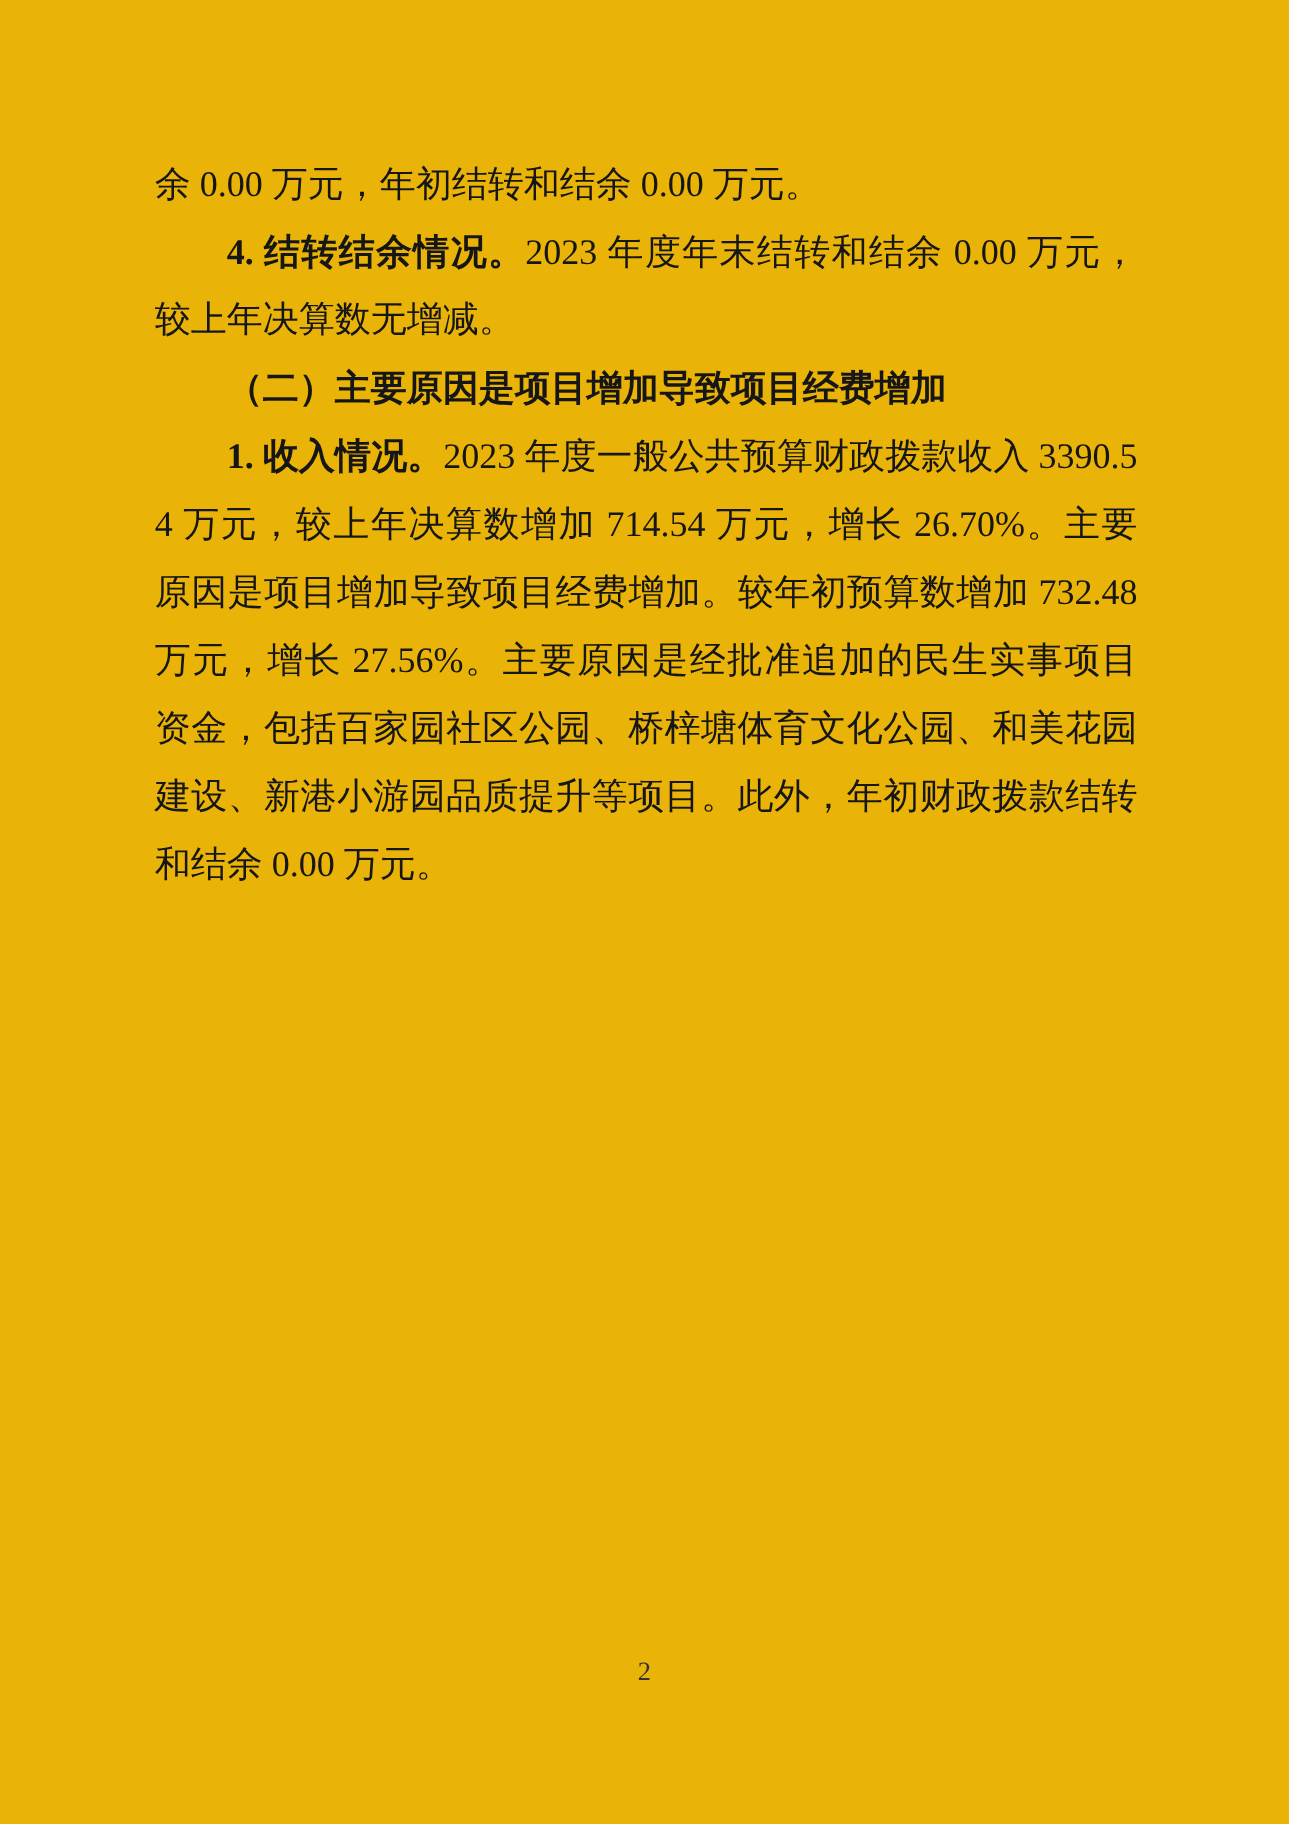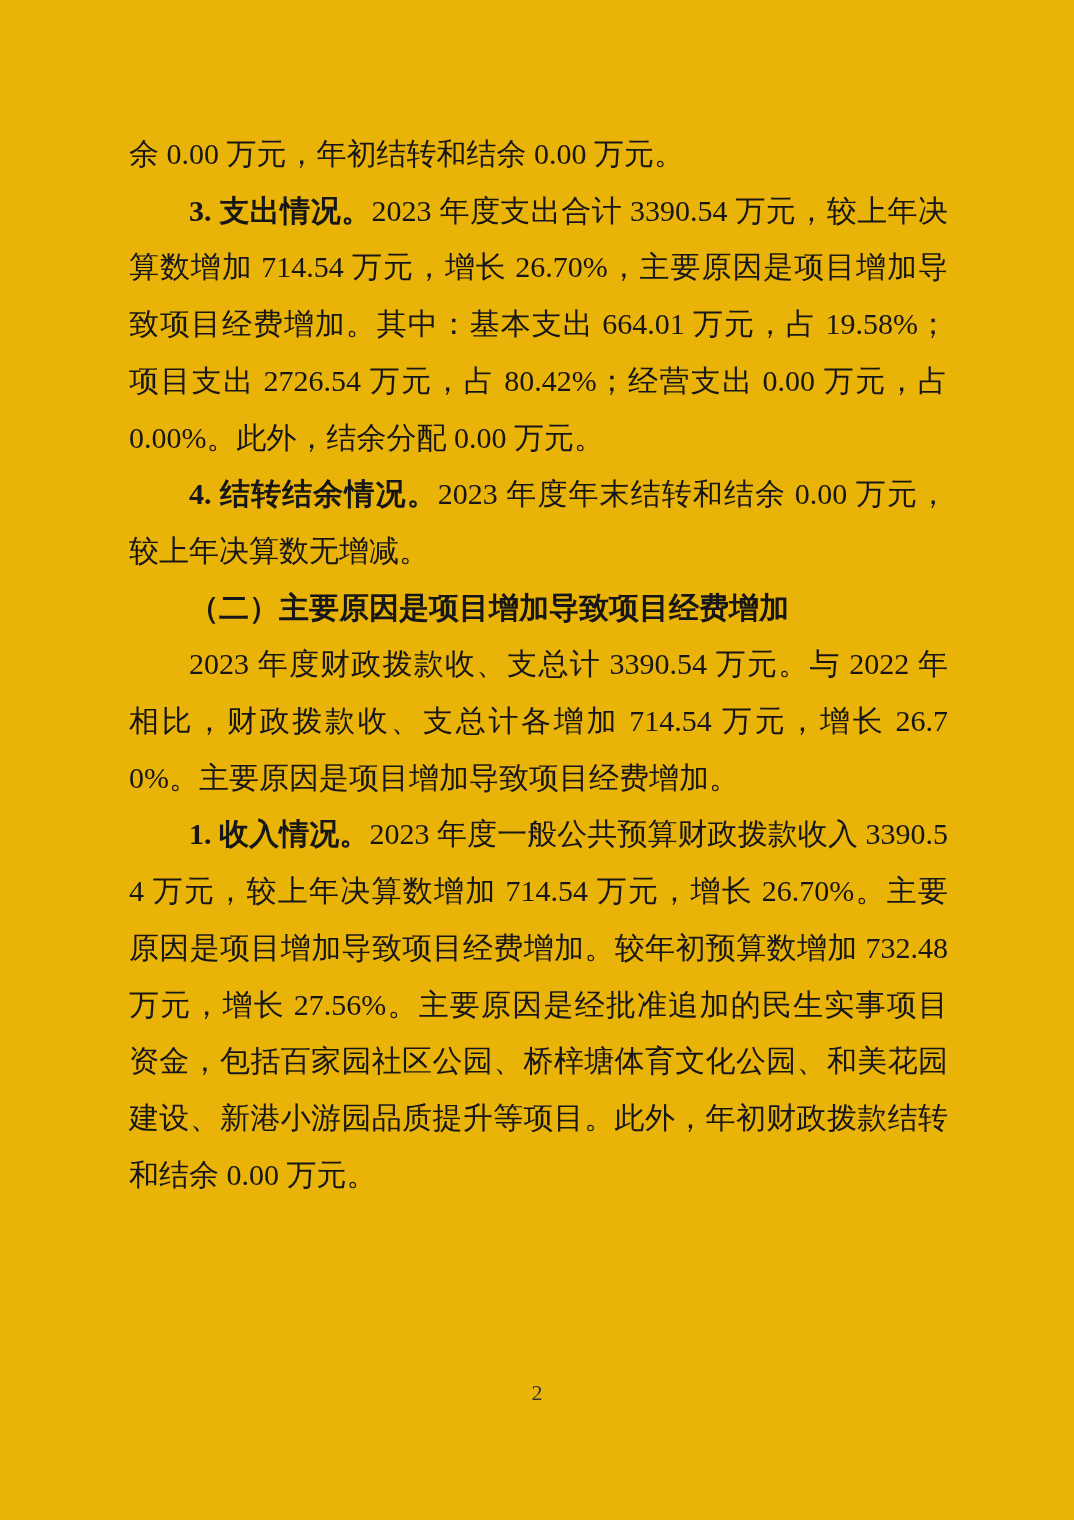--- a/index.html
+++ b/index.html
@@ -51,20 +51,18 @@
     line-height: 26px;
     color: #333333;
   }
 </style>
 </head>
 <body>
 
 <div class="page">
   <div class="content" id="doc-content">
       <p class="para continuation"><span>余 0.00 万元，年初结转和结余 0.00 万元。</span></p>
-      <p class="para body"><b>3. 支出情况。</b><span>2023 年度支出合计 3390.54 万元，较上年决算数增加 714.54 万元，增长 26.70%，主要原因是项目增加导致项目经费增加。其中：基本支出 664.01 万元，占 19.58%；项目支出 2726.54 万元，占 80.42%；经营支出 0.00 万元，占 0.00%。此外，结余分配 0.00 万元。</span></p>
       <p class="para body"><b>4. 结转结余情况。</b><span>2023 年度年末结转和结余 0.00 万元，较上年决算数无增减。</span></p>
       <p class="para heading"><span>（二）主要原因是项目增加导致项目经费增加</span></p>
-      <p class="para body"><span>2023 年度财政拨款收、支总计 3390.54 万元。与 2022 年相比，财政拨款收、支总计各增加 714.54 万元，增长 26.70%。主要原因是项目增加导致项目经费增加。</span></p>
       <p class="para body"><b>1. 收入情况。</b><span>2023 年度一般公共预算财政拨款收入 3390.54 万元，较上年决算数增加 714.54 万元，增长 26.70%。主要原因是项目增加导致项目经费增加。较年初预算数增加 732.48 万元，增长 27.56%。主要原因是经批准追加的民生实事项目资金，包括百家园社区公园、桥梓塘体育文化公园、和美花园建设、新港小游园品质提升等项目。此外，年初财政拨款结转和结余 0.00 万元。</span></p>
     </div>
   <div class="footer">2</div>
 </div>
 
 </body></html>

